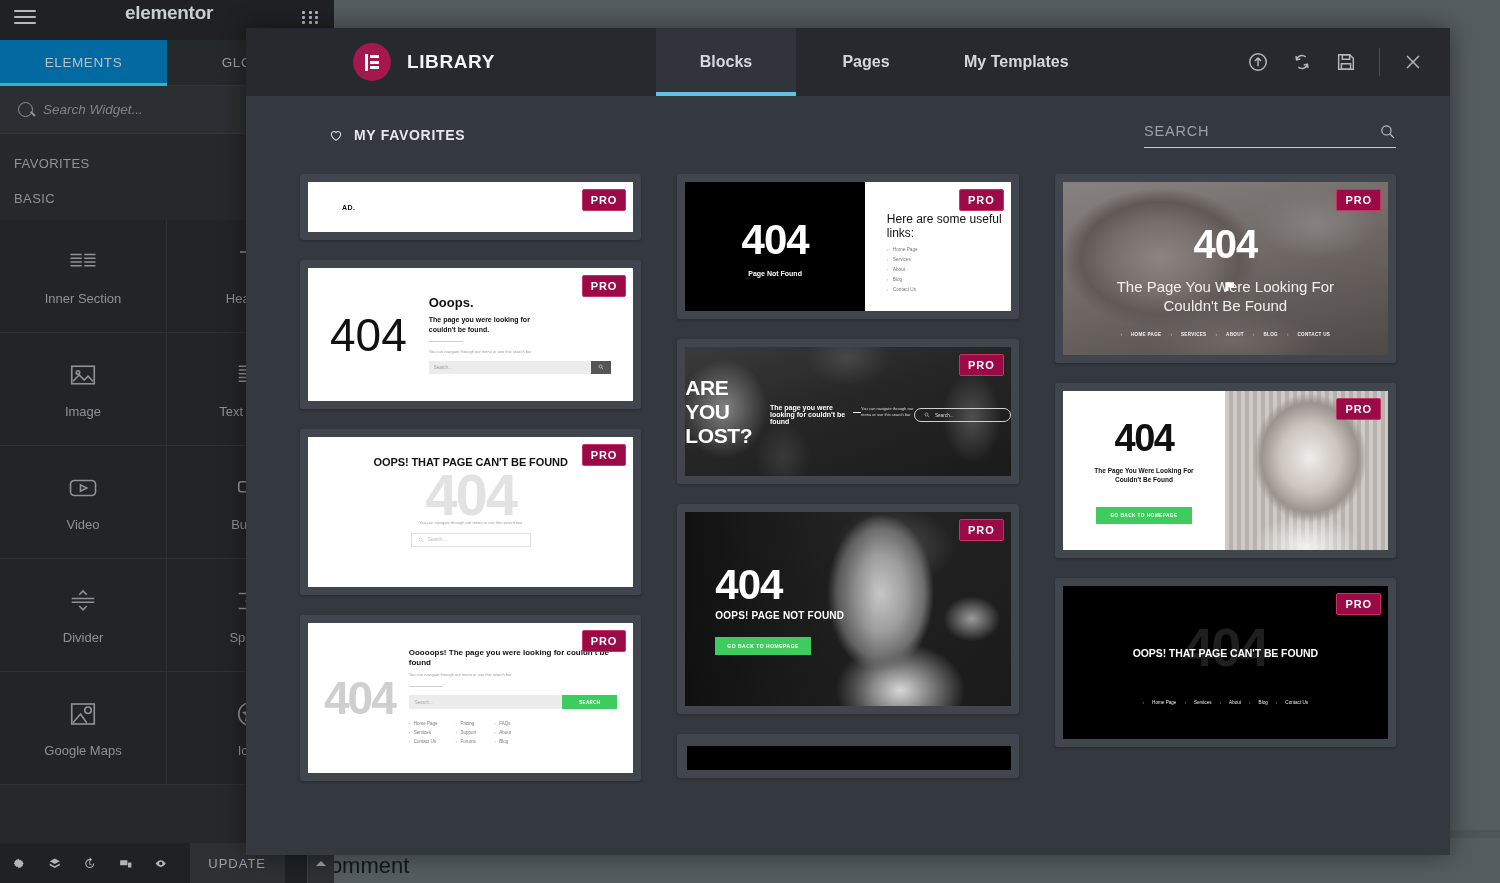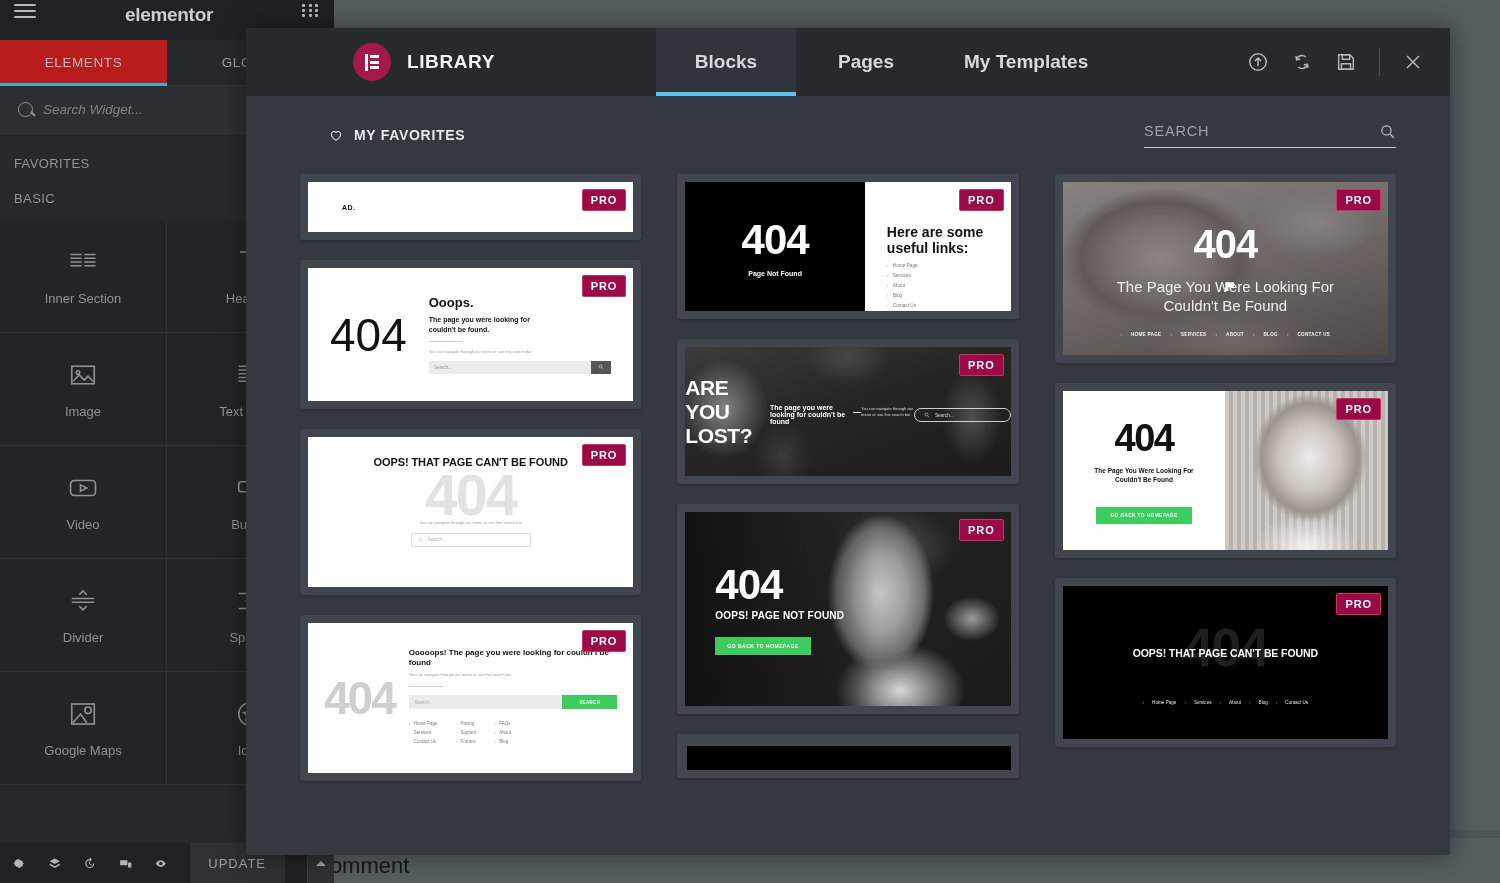--- a/index.html
+++ b/index.html
@@ -14,39 +14,39 @@
   #editor-bg { position: absolute; inset: 0; background: #565f63; }
 
   .panel {
     position: absolute; left: 0; top: 0;
     width: 334px; height: 883px;
     background: #26292c;
     display: flex; flex-direction: column;
   }
   .panel-header {
     height: 40px; background: #1f2124;
-    display: flex; align-items: flex-start; padding: 4px 14px;
+    display: flex; align-items: flex-end; padding: 16px 14px;
     position: relative;
   }
   .hamburger { width: 22px; display: flex; flex-direction: column; gap: 4px; cursor: pointer; }
   .hamburger i { display: block; height: 2px; background: #b5b9bd; border-radius: 1px; }
   .panel-logo {
     flex: 1; text-align: center; color: #c9ced2;
     font-size: 19px; font-weight: bold; letter-spacing: -0.3px;
   }
   .grid-icon { width: 18px; display: grid; grid-template-columns: repeat(3,1fr); gap: 2px; cursor: pointer; }
   .grid-icon i { width: 3px; height: 3px; background: #b5b9bd; border-radius: 1px; }
 
   .panel-tabs { height: 46px; display: flex; border-bottom: 1px solid #33373b; background: #26292c; }
   .panel-tab {
     flex: 1; display: flex; align-items: center; justify-content: center;
     color: #9aa0a6; font-size: 13.5px; letter-spacing: 0.6px; cursor: pointer;
     position: relative;
   }
-  .panel-tab.active { color: #b9bfc4; background: #b91c1c; }
+  .panel-tab.active { color: #b9bfc4; background: #0369a1; }
   .panel-tab.active::after {
     content: ""; position: absolute; left: 0; right: 0; bottom: -1px; height: 3px; background: #39b0cc;
   }
   .panel-search {
     height: 48px; display: flex; align-items: center; gap: 10px;
     padding: 0 18px; background: #2b2f33; border-bottom: 1px solid #33373b;
   }
   .panel-search .sg { width: 15px; height: 15px; border: 1.6px solid #8d9398; border-radius: 50%; position: relative; flex: none; }
   .panel-search .sg::after { content:""; position:absolute; width:6px; height:1.6px; background:#8d9398; transform:rotate(45deg); right:-4px; bottom:1px; }
   .panel-search span { color: #7d8389; font-size: 13.5px; font-style: italic; }
@@ -101,21 +101,21 @@
   }
   .brand-logo .el { display: flex; gap: 2.5px; align-items: center; }
   .brand-logo .el .bar { width: 3px; height: 17px; background: #fff; }
   .brand-logo .el .rows { display: flex; flex-direction: column; gap: 2.5px; }
   .brand-logo .el .rows i { display: block; width: 9px; height: 3px; background: #fff; }
   .brand-title { color: #f2f3f4; font-size: 19px; font-weight: bold; letter-spacing: .6px; }
 
   .modal-tabs { display: flex; align-items: stretch; flex: none; margin-left: 80px; }
   .mtab {
     min-width: 140px; padding: 8px 28px; display: flex; align-items: center; justify-content: center;
-    color: #d6d9dc; font-size: 19px; font-weight: bold; cursor: pointer; position: relative;
+    color: #d6d9dc; font-size: 16px; font-weight: bold; cursor: pointer; position: relative;
   }
   .mtab.active { background: #31353b; }
   .mtab.active::after {
     content: ""; position: absolute; left: 0; right: 0; bottom: 0; height: 4px; background: #5fc1e8;
   }
 
   .modal-actions { margin-left: auto; display: flex; align-items: center; gap: 22px; padding-right: 26px; }
   .mico { width: 22px; height: 22px; color: #b3b8be; cursor: pointer; }
   .mico svg { width: 100%; height: 100%; fill: none; stroke: currentColor; stroke-width: 1.6; }
   .mdivider { width: 1px; height: 28px; background: #4b5058; }
@@ -212,21 +212,21 @@
   .c4 .links ul { list-style: none; }
   .c4 .links li { color: #7a7a7a; font-size: 4.5px; margin-bottom: 4px; position: relative; padding-left: 5px; }
   .c4 .links li::before { content: "›"; position: absolute; left: 0; color: #bbb; }
 
   
   .s1 { height: 129px; display: flex; }
   .s1 .l { flex: 1.45; background: #000; display: flex; flex-direction: column; align-items: center; justify-content: center; }
   .s1 .l .n { font-size: 42px; color: #fff; font-weight: bold; letter-spacing: -1px; }
   .s1 .l .s { font-size: 7px; color: #fff; font-weight: bold; margin-top: 6px; }
   .s1 .r { flex: 1; background: #fff; padding: 30px 0 0 22px; }
-  .s1 .r .h { font-size: 14px; font-weight: bold; color: #111; margin-bottom: 7px; margin-top: 12px; }
+  .s1 .r .h { font-size: 12px; font-weight: normal; color: #111; margin-bottom: 7px; }
   .s1 .r ul { list-style: none; }
   .s1 .r li { color: #777; font-size: 4.7px; margin-bottom: 5px; padding-left: 6px; position: relative; }
   .s1 .r li::before { content: "›"; position: absolute; left: 0; color: #bbb; }
 
   
   .s2 { height: 129px; display: flex; flex-direction: row; align-items: center; justify-content: center;
         background:
           radial-gradient(ellipse 70px 80px at 12% 48%, rgba(200,200,200,.55), transparent 62%),
           radial-gradient(ellipse 46px 70px at 88% 55%, rgba(150,150,150,.4), transparent 65%),
           radial-gradient(ellipse 60px 40px at 50% 8%, rgba(120,120,120,.35), transparent 70%),

